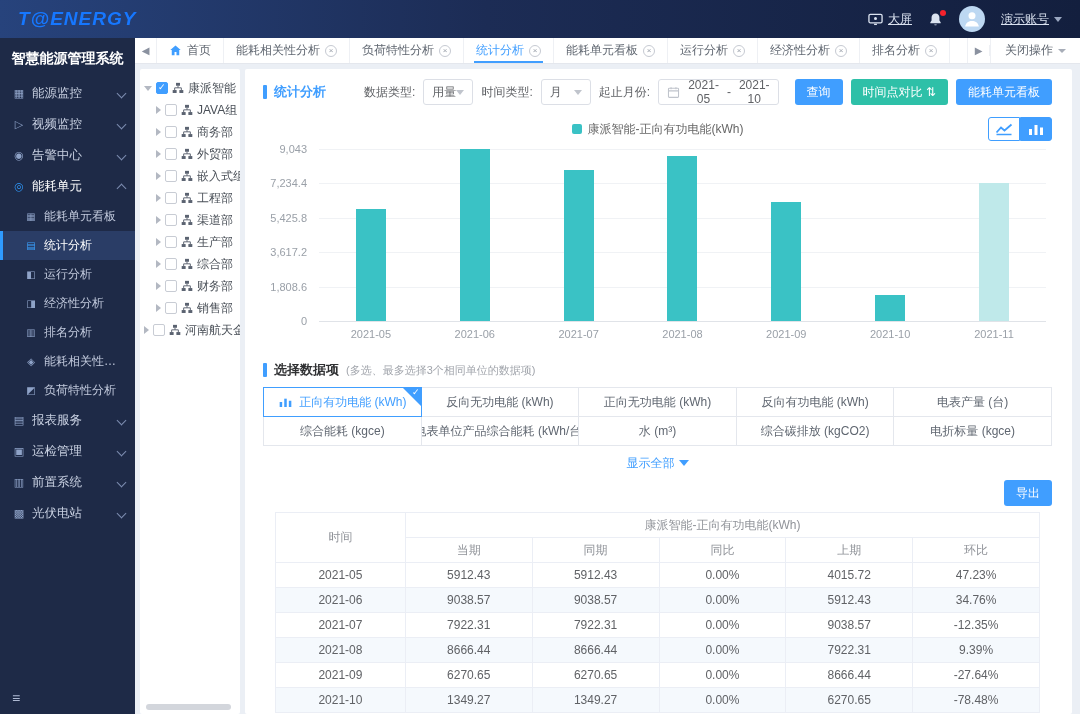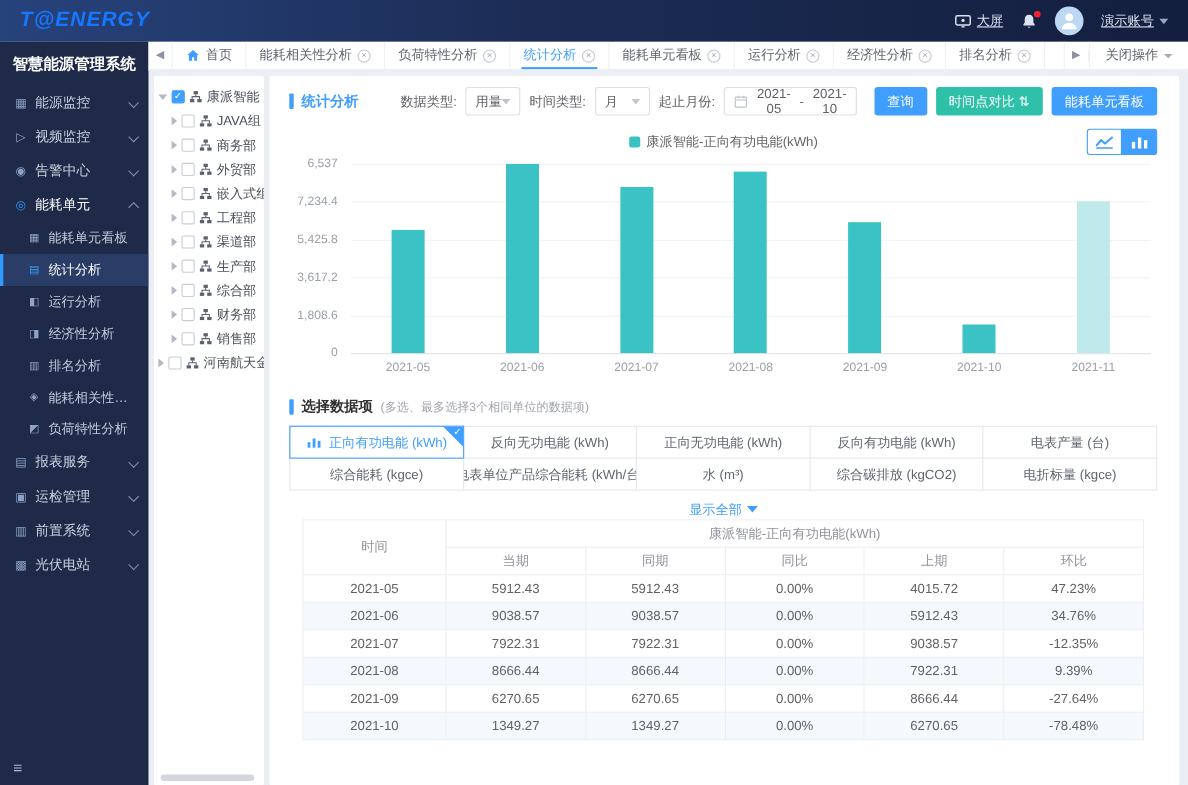--- a/index.html
+++ b/index.html
@@ -493,21 +493,21 @@
               <div class="tg-btn on" style="color:#fff">
                 <svg class="icon-svg" width="18" height="14">
                     <use href="#ic-bars"></use>
                   </svg>
               </div>
             </div>
           </div>
 
           <div class="chart-wrap">
             <div class="y-axis" id="yaxis">
-                <span class="y-tick" style="top:0%">6,537</span>
+                <span class="y-tick" style="top:0%">9,043</span>
                 <span class="y-tick" style="top:20%">7,234.4</span>
                 <span class="y-tick" style="top:40%">5,425.8</span>
                 <span class="y-tick" style="top:60%">3,617.2</span>
                 <span class="y-tick" style="top:80%">1,808.6</span>
                 <span class="y-tick" style="top:100%">0</span>
               </div>
             <div class="plot" id="plot">
                 <div class="gridline" style="top:0%"></div>
                 <div class="gridline" style="top:20%"></div>
                 <div class="gridline" style="top:40%"></div>
@@ -603,20 +603,23 @@
   <div class="di-cell">
 
     <span>电折标量 (kgce)</span>
 
   </div>
             </div>
           <div class="show-all">
             <span>显示全部</span><span class="tri"></span>
           </div>
 
+          <div class="export-row">
+            <button class="btn btn-blue">导出</button>
+          </div>
 
           <div class="tbl-wrap">
             <table class="data">
               <thead id="thead">
   <tr>
     <th rowspan="2" style="width:17%">时间</th>
     <th colspan="5">康派智能-正向有功电能(kWh)</th>
   </tr>
   <tr>
                     <th>当期</th>

